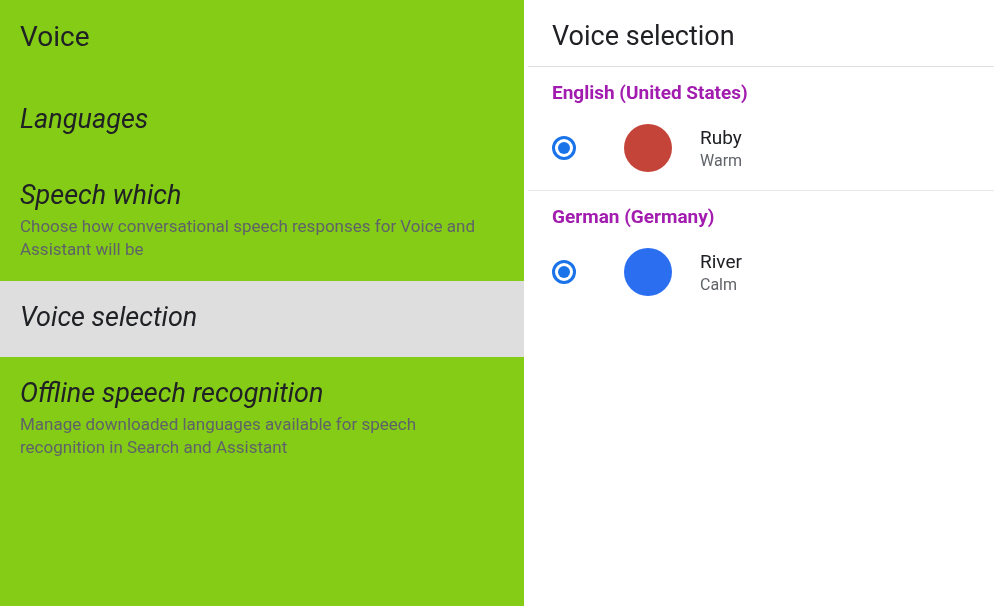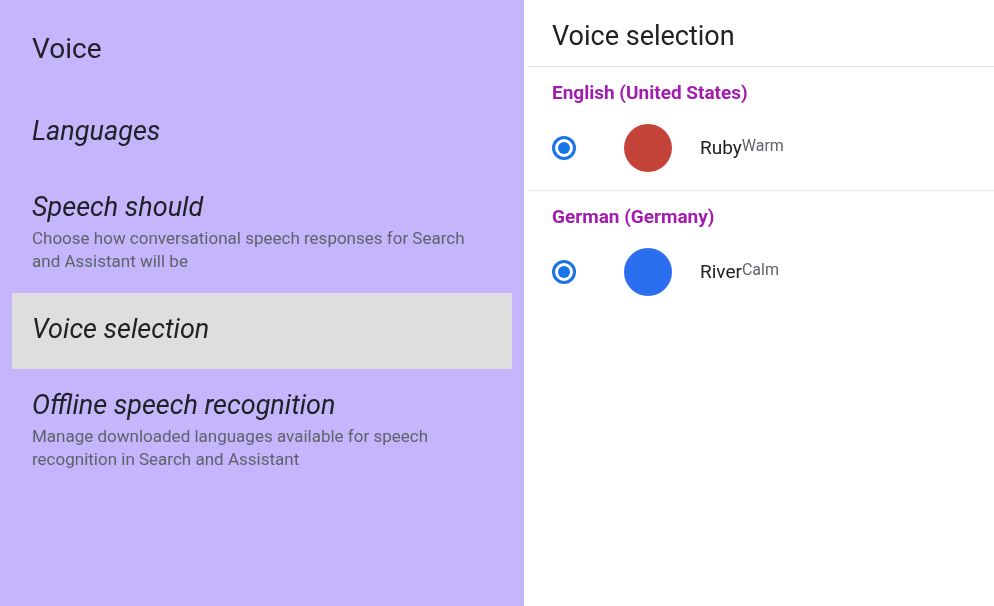--- a/index.html
+++ b/index.html
@@ -10,22 +10,22 @@
     body {
       font-family: 'Roboto', 'Helvetica Neue', Arial, sans-serif;
       background: #fff;
       display: flex;
       width: 994px;
       height: 606px;
       overflow: hidden;
     }
     .left-panel {
       width: 524px;
-      background: #c4b5fd;
-      padding: 12px;
+      background: #84cc16;
+      padding: 0;
     }
     .left-header {
       padding: 20px 20px 12px 20px;
     }
     .left-header h1 {
       font-size: 28px;
       font-weight: 400;
       color: #202124;
     }
     .settings-item {
@@ -100,20 +100,21 @@
     }
     .voice-color-dot {
       width: 48px;
       height: 48px;
       border-radius: 50%;
       margin-right: 28px;
       flex-shrink: 0;
     }
     .voice-labels {
       display: flex;
+      flex-direction: column;
     }
     .voice-name {
       font-size: 19px;
       color: #202124;
       margin-bottom: 2px;
     }
     .voice-desc {
       font-size: 16px;
       color: #5f6368;
     }
@@ -127,22 +128,22 @@
 <div class="left-panel">
   <div class="left-header">
     <h1>Voice</h1>
   </div>
 
   <div class="settings-item first-item">
     <div class="title">Languages</div>
   </div>
 
   <div class="settings-item">
-    <div class="title">Speech should</div>
-    <div class="subtitle">Choose how conversational speech responses for Search and Assistant will be</div>
+    <div class="title">Speech which</div>
+    <div class="subtitle">Choose how conversational speech responses for Voice and Assistant will be</div>
   </div>
 
   <div class="settings-item selected">
     <div class="title">Voice selection</div>
   </div>
 
   <div class="settings-item">
     <div class="title">Offline speech recognition</div>
     <div class="subtitle">Manage downloaded languages available for speech recognition in Search and Assistant</div>
   </div>

